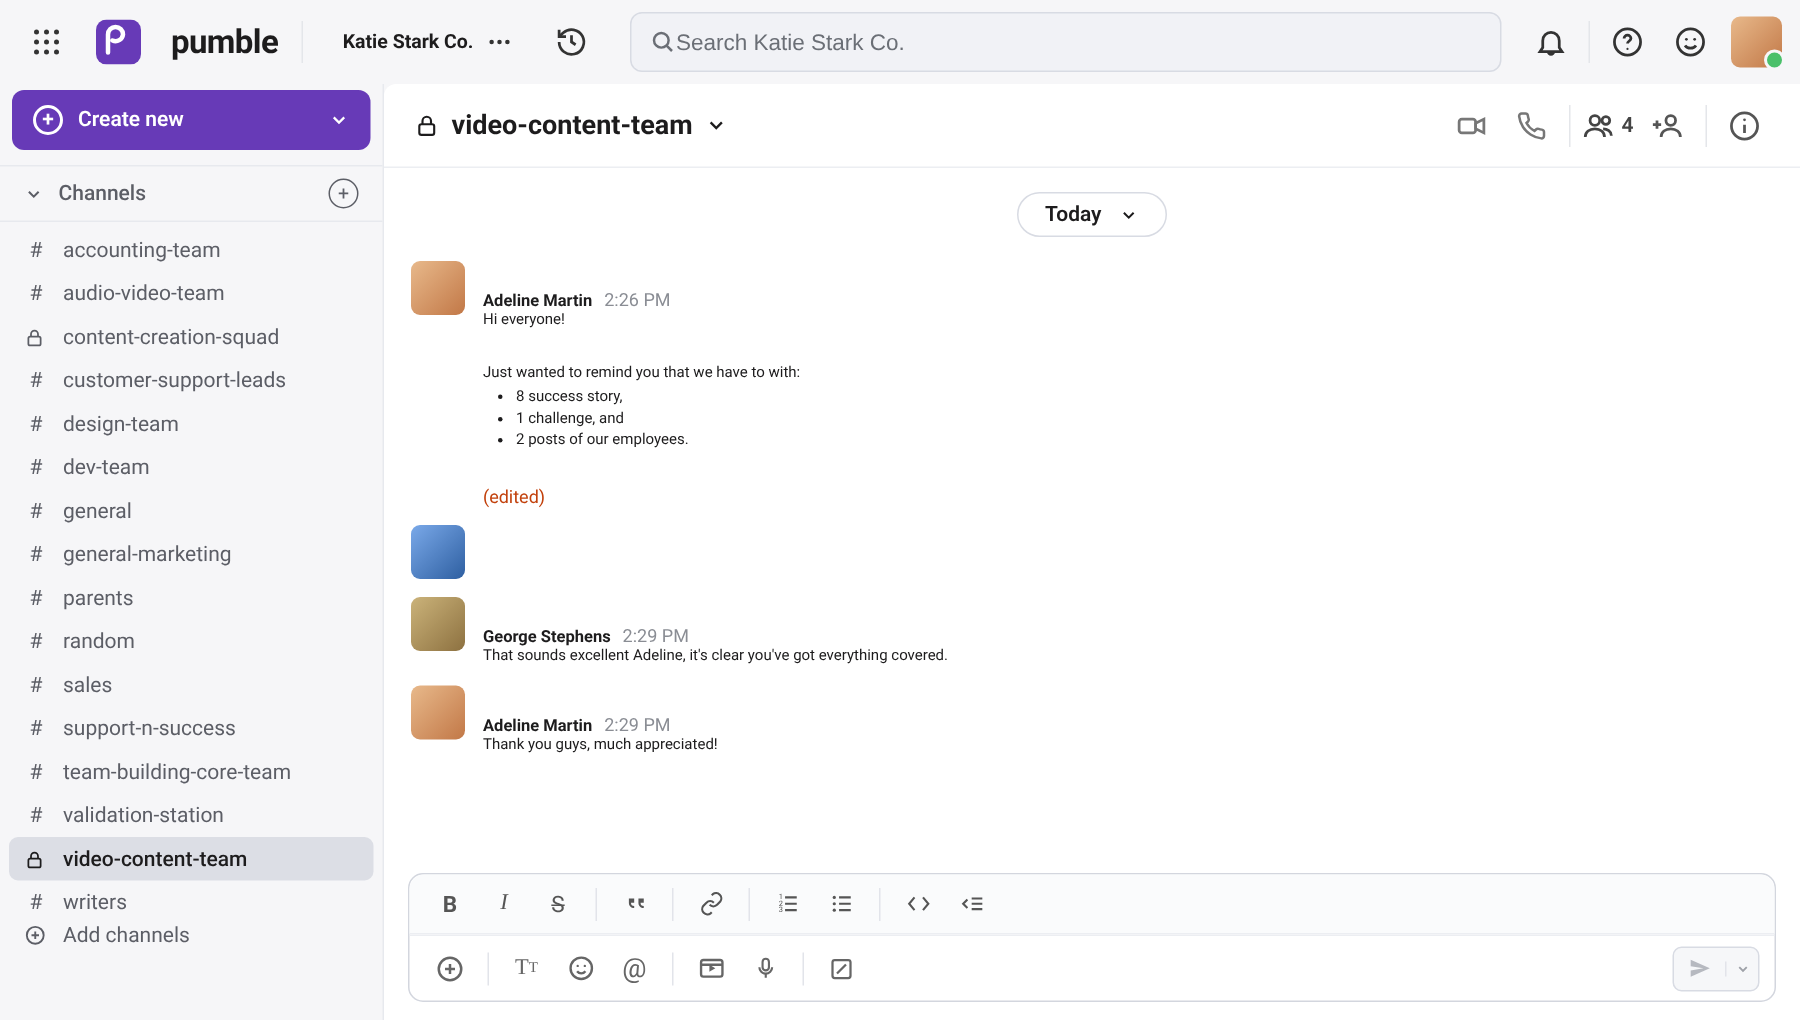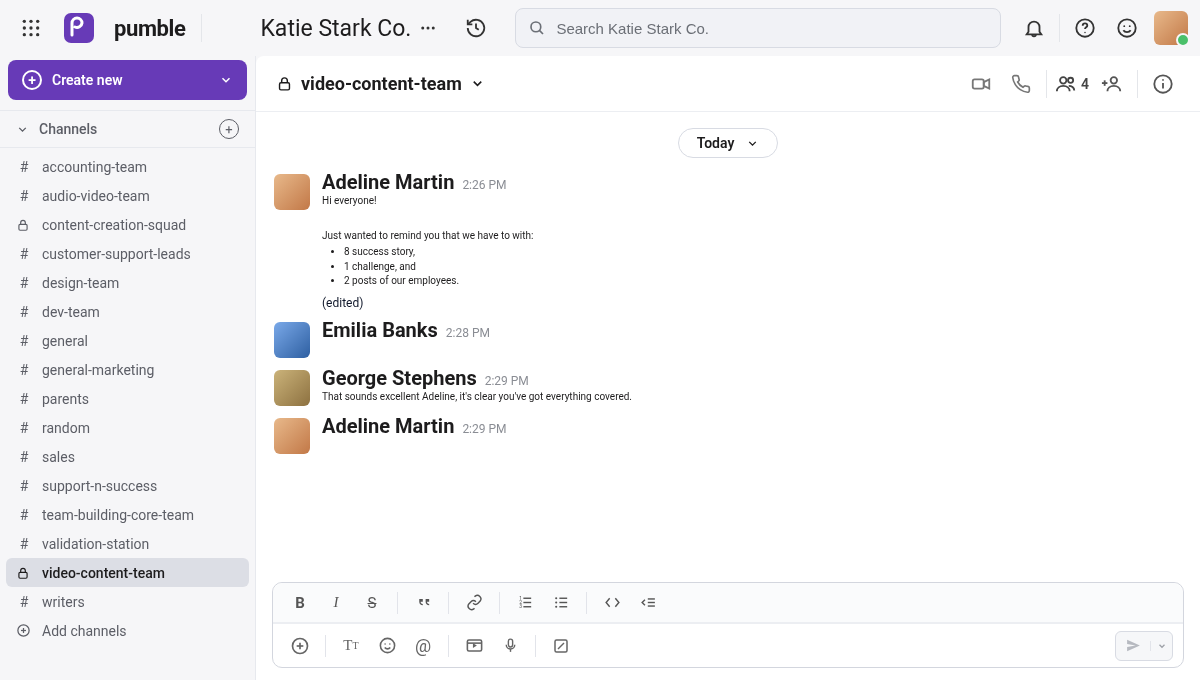--- a/index.html
+++ b/index.html
@@ -5,25 +5,25 @@
 * { box-sizing: border-box; margin: 0; padding: 0; }
 body { font-family: -apple-system, BlinkMacSystemFont, "Segoe UI", Roboto, Helvetica, Arial, sans-serif; font-size: 14px; color: #1d1c1d; background: #f6f6f8; width: 1200px; height: 680px; overflow: hidden; }
 svg { display: block; }
 
 
 .topbar { display: flex; align-items: center; height: 56px; padding: 0 12px; gap: 14px; }
 .apps-icon, .logo-mark { display: flex; align-items: center; }
 .brand { display: flex; align-items: center; gap: 20px; }
 .brand-name { font-size: 22px; font-weight: 700; letter-spacing: -0.4px; }
 .workspace { display: flex; align-items: center; gap: 8px; margin-left: 10px; }
-.workspace-name { font-size: 23px; font-weight: 400; margin-left: 32px; }
+.workspace-name { font-size: 13px; font-weight: 700; }
 .dots { color: #444; }
 .history { margin-left: 6px; color: #444; }
 .search { flex: 1; margin-left: 6px; }
-.search-box { display: flex; align-items: center; gap: 10px; height: 40px; background: #f1f2f6; border: 1px solid #d8dbe3; border-radius: 8px; padding: 0 12px; color: #6b6f76; }
+.search-box { display: flex; align-items: center; height: 40px; background: #f1f2f6; border: 1px solid #d8dbe3; border-radius: 8px; padding: 0 12px; color: #6b6f76; }
 .search-box input { border: none; background: transparent; outline: none; font-size: 15px; flex: 1; color: #1d1c1d; }
 .search-box input::placeholder { color: #6b6f76; }
 .top-icons { display: flex; align-items: center; gap: 4px; }
 .icon-btn { width: 38px; height: 38px; display: flex; align-items: center; justify-content: center; color: #3a3a3a; border-radius: 6px; cursor: pointer; }
 .vdiv { width: 1px; height: 28px; background: #e4e6ea; margin: 0 2px; }
 .avatar-top { position: relative; width: 34px; height: 34px; border-radius: 6px; background: linear-gradient(135deg,#e8b98b,#c27847); margin-left: 4px; }
 .avatar-top::after { content:""; position:absolute; right:-2px; bottom:-2px; width:10px; height:10px; background:#4ac06a; border:2px solid #f6f6f8; border-radius:50%; }
 
 
 .layout { display: flex; height: calc(680px - 56px); }
@@ -33,46 +33,46 @@
 .plus-circ { width:20px; height:20px; border:2px solid #fff; border-radius:50%; display:flex; align-items:center; justify-content:center; font-size:14px; line-height:1; }
 .section-head { display:flex; align-items:center; justify-content:space-between; padding: 8px 16px; color:#5c5e66; font-size:14px; border-top:1px solid #e7e9ee; border-bottom:1px solid #e7e9ee; }
 .section-left { display:flex; align-items:center; gap:10px; }
 .section-title { font-weight:500; }
 .add-circ { width:20px; height:20px; border:1.5px solid #5c5e66; border-radius:50%; display:flex; align-items:center; justify-content:center; font-size:13px; line-height:1; }
 .ch-list { overflow:auto; padding: 4px 6px; }
 .ch-item { display:flex; align-items:center; gap:10px; height:29px; padding:0 10px; color:#5c5e66; border-radius:6px; cursor:pointer; }
 .ch-item.active { background:#dcdee5; color:#1d1c1d; font-weight:500; }
 .ch-prefix { width:16px; text-align:center; }
 .ch-name { white-space:nowrap; overflow:hidden; text-overflow:ellipsis; }
-.add-ch { display:flex; align-items:center; gap:10px; height:29px; padding:0 10px; color:#5c5e66; cursor:pointer; }
+.add-ch { display:flex; gap:10px; height:29px; padding:0 10px; color:#5c5e66; cursor:pointer; }
 
 
 .main { flex:1; background:#fff; display:flex; flex-direction:column; border-radius: 8px 0 0 0; }
 .ch-header { height:56px; display:flex; align-items:center; padding:0 20px; border-bottom:1px solid #eceef2; justify-content:space-between; }
 .ch-title-wrap { display:flex; align-items:center; gap:8px; font-size:18px; font-weight:700; }
 .ch-header-icons { display:flex; align-items:center; gap:6px; }
 .hicon { width:34px; height:34px; display:flex; align-items:center; justify-content:center; color:#5f6368; cursor:pointer; border-radius:6px; }
 .members { display:flex; align-items:center; gap:4px; color:#444; font-weight:600; }
 
 .date-sep { display:flex; justify-content:center; margin:16px 0 8px; }
 .date-chip { display:flex; align-items:center; gap:12px; border:1px solid #d8dbe3; border-radius:20px; padding:6px 18px; font-weight:600; cursor:pointer; font-size:14px; }
 
 .messages { flex:1; overflow:auto; padding: 0 0 6px 0; }
 .msg { display:flex; gap:12px; padding:4px 20px 4px 18px; }
 .msg-av { width:36px; height:36px; border-radius:6px; flex-shrink:0; margin-top:4px; }
 .av1 { background: linear-gradient(135deg,#e8b98b,#c27847); }
 .av2 { background: linear-gradient(135deg,#7aa9e9,#2e5fa1); }
 .av3 { background: linear-gradient(135deg,#cbb37a,#8d7140); }
 .msg-body { flex:1; }
 .msg-head { display:flex; align-items:baseline; gap:8px; }
-.msg-name { font-weight:700; font-size:20px; }
+.msg-name { font-weight:700; font-size:11px;margin-top:24px; }
 .msg-time { font-size:12px; color:#8a8d94; }
 .msg-text { font-size:10px; line-height:1.45; color:#1d1c1d; }
 .msg-text ul { margin:2px 0 2px 22px; }
-.edited { font-size:12px; color:#0f172a; margin-top:7px; }
+.edited { font-size:12px; color:#c2410c; margin-top:22px; }
 
 .new-sep { position:relative; height:14px; margin:6px 0 2px; }
 .new-sep .line { position:absolute; left:20px; right:20px; top:50%; height:1px; background:#e46b3e; }
 .new-label { position:absolute; right:12px; top:-4px; color:#e46b3e; font-size:12px; font-weight:700; background:#fff; padding-left:6px; }
 
 
 .composer { margin: 4px 16px 12px; border:1px solid #d3d6de; border-radius:10px; background:#fff; }
 .fmt-row { display:flex; align-items:center; height:40px; padding:0 10px; gap:2px; border-bottom:1px solid #eceef2; color:#555; background:#fafbfc; border-radius:10px 10px 0 0; }
 .fmt-btn { width:34px; height:30px; display:flex; align-items:center; justify-content:center; border-radius:4px; cursor:pointer; font-size:15px; }
 .fmt-btn.bold { font-weight:700; }
@@ -372,24 +372,20 @@
               <li>2 posts of our employees.</li>
             </ul>
           </div>
           <div class="edited">(edited)</div>
         </div>
       </div>
 
       <div class="msg">
         <div class="msg-av av2"></div>
         <div class="msg-body">
-          <div class="msg-head">
-            <span class="msg-name">Emilia Banks</span>
-            <span class="msg-time">2:28 PM</span>
-          </div>
         </div>
       </div>
 
 
       <div class="msg">
         <div class="msg-av av3"></div>
         <div class="msg-body">
           <div class="msg-head">
             <span class="msg-name">George Stephens</span>
             <span class="msg-time">2:29 PM</span>
@@ -398,20 +394,21 @@
         </div>
       </div>
 
       <div class="msg">
         <div class="msg-av av1"></div>
         <div class="msg-body">
           <div class="msg-head">
             <span class="msg-name">Adeline Martin</span>
             <span class="msg-time">2:29 PM</span>
           </div>
+          <div class="msg-text">Thank you guys, much appreciated!</div>
         </div>
       </div>
     </div>
 
     <div class="composer">
       <div class="fmt-row">
         <div class="fmt-btn bold">B</div>
         <div class="fmt-btn ital">I</div>
         <div class="fmt-btn strike">S</div>
         <div class="fmt-div"></div>

